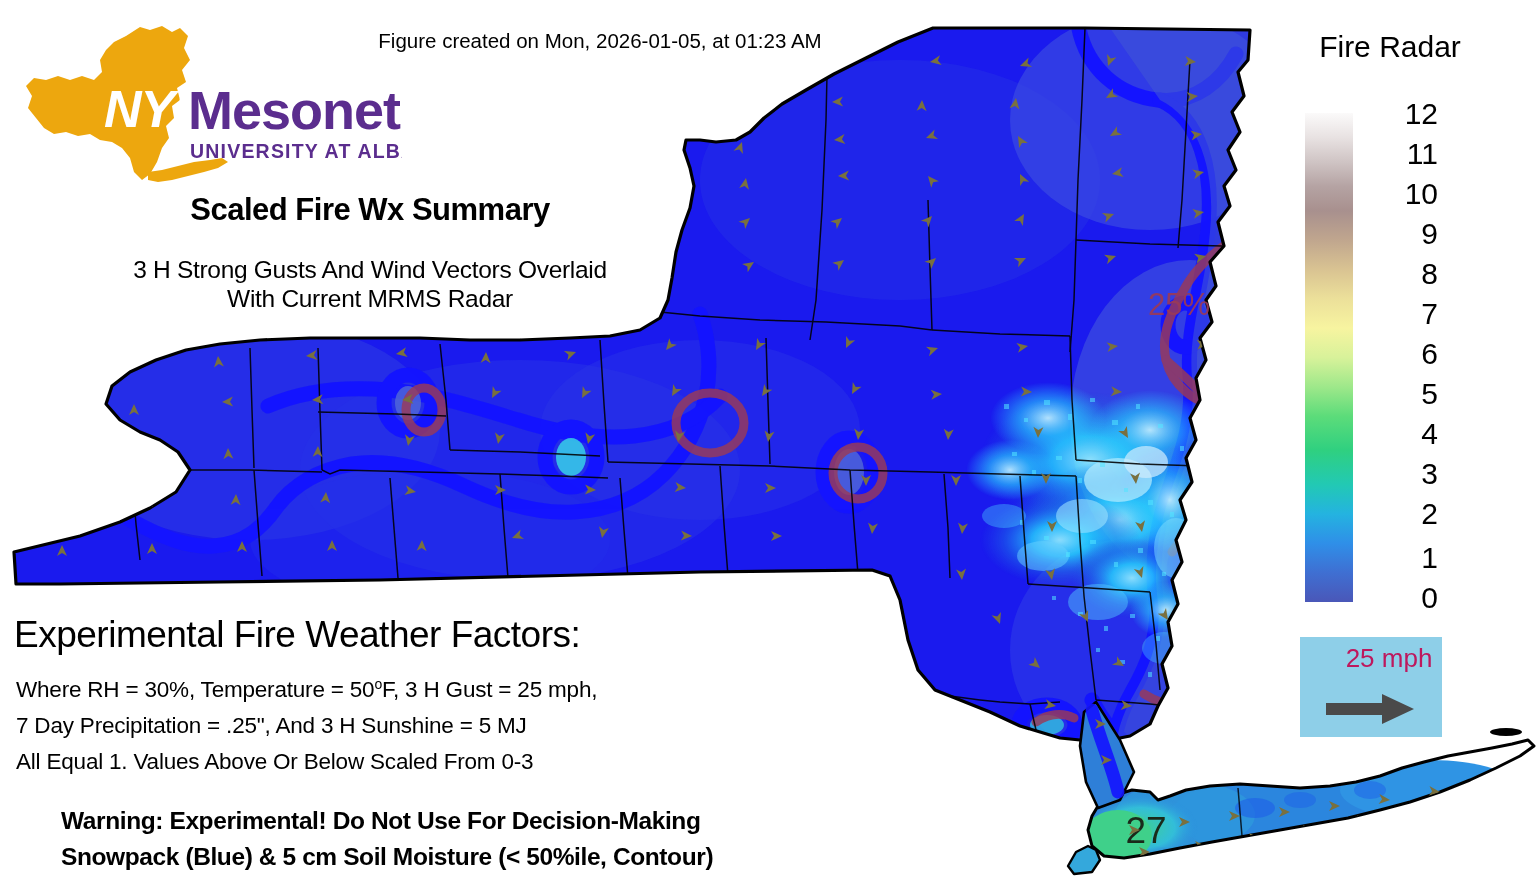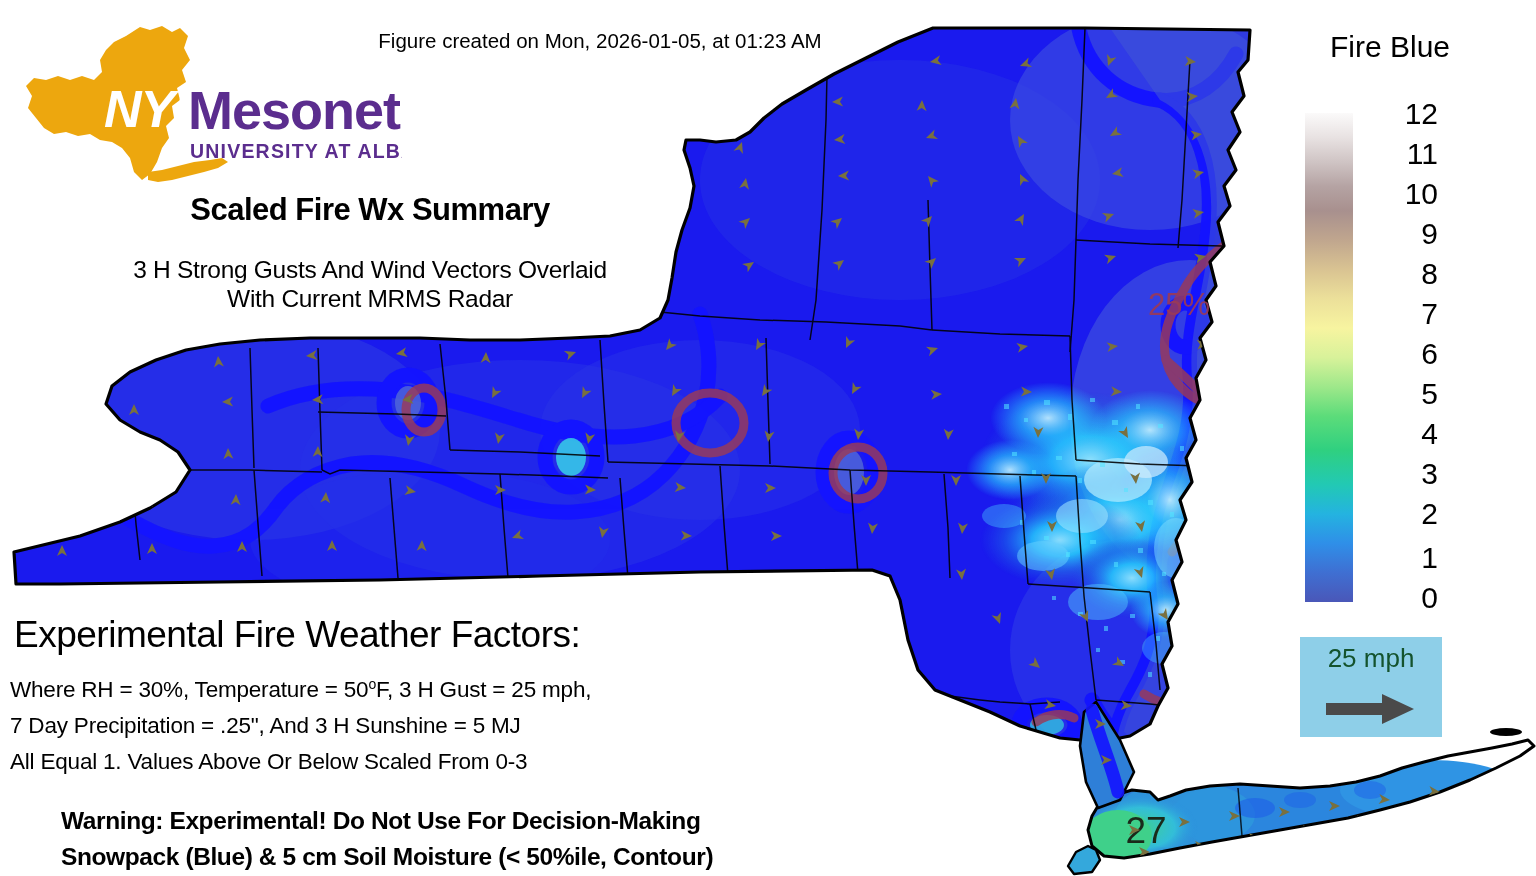--- a/index.html
+++ b/index.html
@@ -26,21 +26,21 @@
            font-size:20.5px;line-height:25px;color:#000;}
 
   
   #maintitle{left:40px;top:192px;width:660px;text-align:center;
              font-size:31px;font-weight:bold;letter-spacing:-0.5px;}
   #subtitle{left:40px;top:255px;width:660px;text-align:center;
             font-size:24.5px;font-weight:normal;line-height:29px;letter-spacing:-0.3px;}
 
   
   #factors-head{left:14px;top:614px;font-size:37px;font-weight:normal;letter-spacing:-0.5px;}
-  #factors-body{left:10px;top:672px;font-size:22.5px;line-height:36px;letter-spacing:-0.2px;}
+  #factors-body{left:16px;top:672px;font-size:22.5px;line-height:36px;letter-spacing:-0.2px;}
   #factors-body div{white-space:nowrap;}
   sup.deg{font-size:14px;vertical-align:super;line-height:0;}
   #warn{left:16px;top:803px;font-size:24.5px;font-weight:bold;line-height:36px;letter-spacing:-0.4px;}
   #warn div{white-space:nowrap;margin-left:45px;}
 
   
   #cb-title{left:1290px;top:30px;width:200px;text-align:center;font-size:30px;}
   #cbar{left:1305px;top:113px;width:48px;height:489px;
         background:linear-gradient(to top,
           #4a57b8 0%,
@@ -60,22 +60,22 @@
           #b5a3a3 85%,
           #cfc4c4 90%,
           #e8e2e2 95%,
           #fbfafa 100%);
         }
   #cb-ticks{left:1412px;top:113px;width:66px;height:489px;}
   #cb-ticks .tk{position:absolute;right:40px;font-size:30px;line-height:26px;text-align:left;}
 
   
   #windkey{left:1300px;top:637px;width:142px;height:100px;background:#8ECFE8;}
-  #windkey .wk-label{position:absolute;left:0;top:6px;width:142px;text-align:center;
-                     font-size:26px;color:#14532d;}
+  #windkey .wk-label{position:absolute;left:18px;top:6px;width:142px;text-align:center;
+                     font-size:26px;color:#be185d;}
   #windkey .wk-arrow{position:absolute;left:26px;top:56px;}
 
   
   #map{left:0px;top:0px;width:1536px;height:876px;pointer-events:none;}
   #map svg{display:block;}
 </style>
 </head>
 <body>
 
 <div class="abs" id="map">
@@ -559,21 +559,21 @@
 <div class="abs" id="created">
   <div>Figure created on Mon, 2026-01-05, at 01:23 AM</div>
 </div>
 
 <div class="abs" id="maintitle">Scaled Fire Wx Summary</div>
 <div class="abs" id="subtitle">
   <div>3 H Strong Gusts And Wind Vectors Overlaid</div>
   <div>With Current MRMS Radar</div>
 </div>
 
-<div class="abs" id="cb-title">Fire Blue</div>
+<div class="abs" id="cb-title">Fire Radar</div>
 <div class="abs" id="cbar"></div>
 <div class="abs" id="cb-ticks">
   <span class="tk" style="top:-12px">12</span>
   <span class="tk" style="top:28px">11</span>
   <span class="tk" style="top:68px">10</span>
   <span class="tk" style="top:108px">9</span>
   <span class="tk" style="top:148px">8</span>
   <span class="tk" style="top:188px">7</span>
   <span class="tk" style="top:228px">6</span>
   <span class="tk" style="top:268px">5</span>

